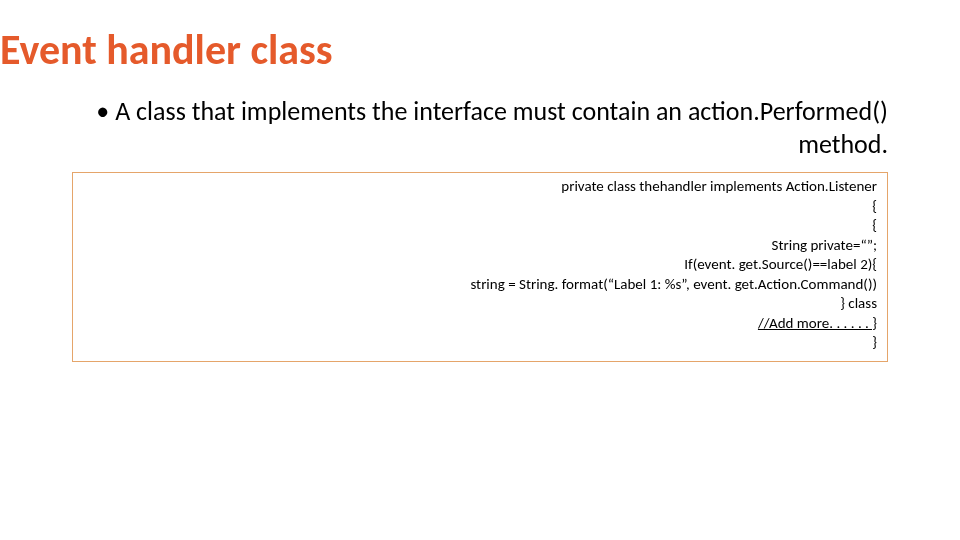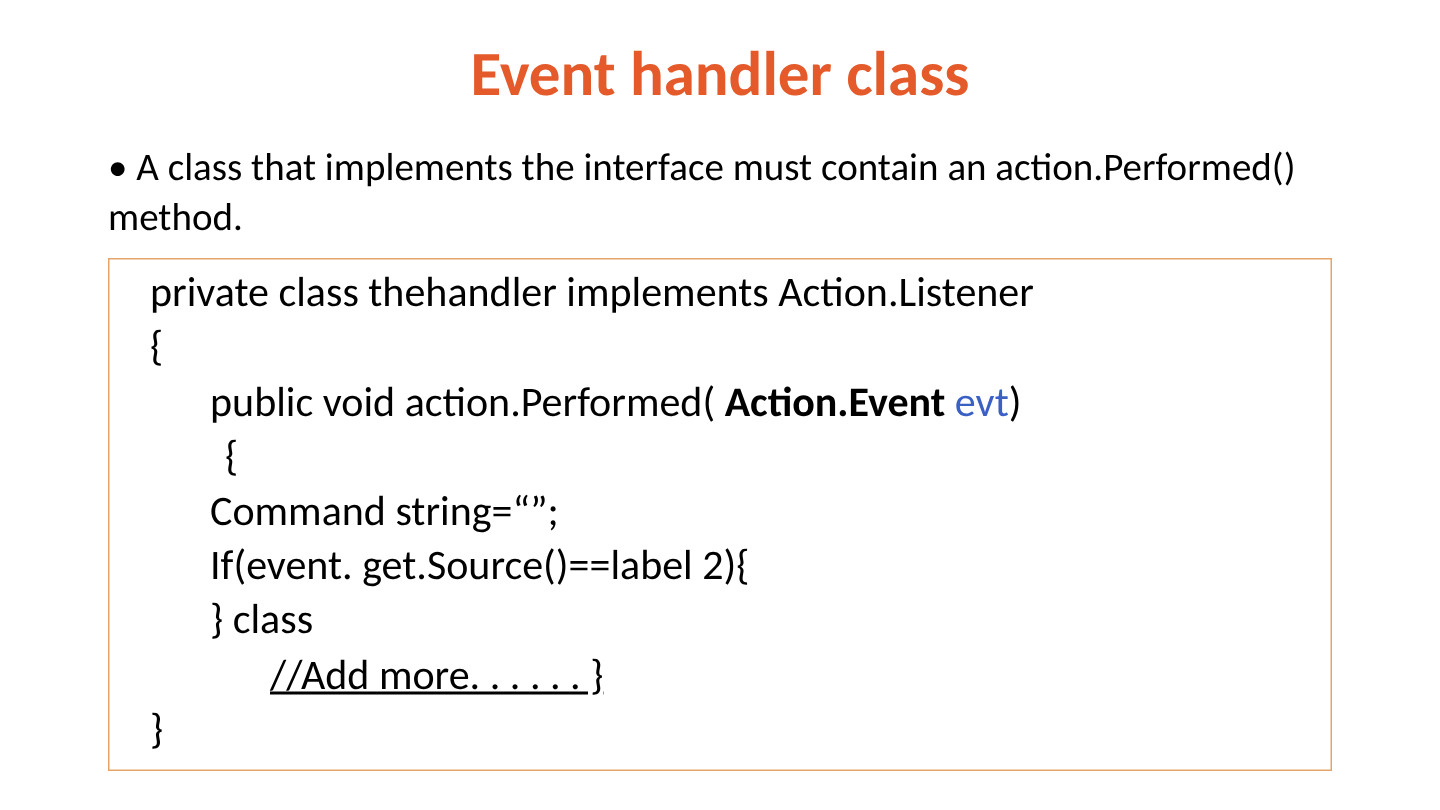--- a/index.html
+++ b/index.html
@@ -1,45 +1,45 @@
 <!DOCTYPE html>
 <html><head>
 <meta charset="utf-8">
 <style>
-  * { margin: 0; padding: 0; box-sizing: border-box; }
+  * { margin: 0; padding: 0; box-sizing: border-box; text-align: right; }
   body {
     width: 960px;
     height: 540px;
     background: #fff;
     font-family: Calibri, "Segoe UI", Arial, sans-serif;
     position: relative;
   }
   .title {
-    text-align: center;
+    text-align: left;
     font-size: 42px;
     font-weight: bold;
     color: #e55a2b;
     padding-top: 24px;
     padding-bottom: 20px;
   }
   .bullet-wrap {
     padding-left: 72px;
     padding-right: 72px;
     font-size: 26px;
     color: #000;
     line-height: 1.25;
   }
   .bullet-wrap .dot {
     display: inline;
   }
   .code-box {
     margin: 12px 72px 0 72px;
     border: 1.5px solid #e5a56a;
     padding: 4px 10px 8px 27px;
-    font-size: 28px;
+    font-size: 15px;
     color: #000;
     line-height: 1.3;
   }
   .code-box .indent1 { padding-left: 40px; }
   .code-box .indent2 { padding-left: 50px; }
   .code-box .indent3 { padding-left: 80px; text-decoration: underline; }
   .blue { color: #3b60c4; }
 </style>
 </head>
 <body>
@@ -47,22 +47,20 @@
 <div class="title">Event handler class</div>
 
 <div class="bullet-wrap">
   <span class="dot">•</span>
   <span>A class that implements the interface must contain an action.Performed() method.</span>
 </div>
 
 <div class="code-box">
   <div>private class thehandler implements Action.Listener</div>
   <div>{</div>
-  <div class="indent1">
-    <span>public void action.Performed( </span><span><b>Action.Event</b></span><span> </span><span class="blue">evt</span><span>)</span>
-  </div>
   <div class="indent2">{</div>
-  <div class="indent1">Command string=“”;</div>
+  <div class="indent1">String private=“”;</div>
   <div class="indent1">If(event. get.Source()==label 2){</div>
+  <div class="indent1">string = String. format(“Label 1: %s”, event. get.Action.Command())</div>
   <div class="indent1">} class</div>
   <div class="indent3">//Add more. . . . . . }</div>
   <div>}</div>
 </div>
 
 </body></html>

